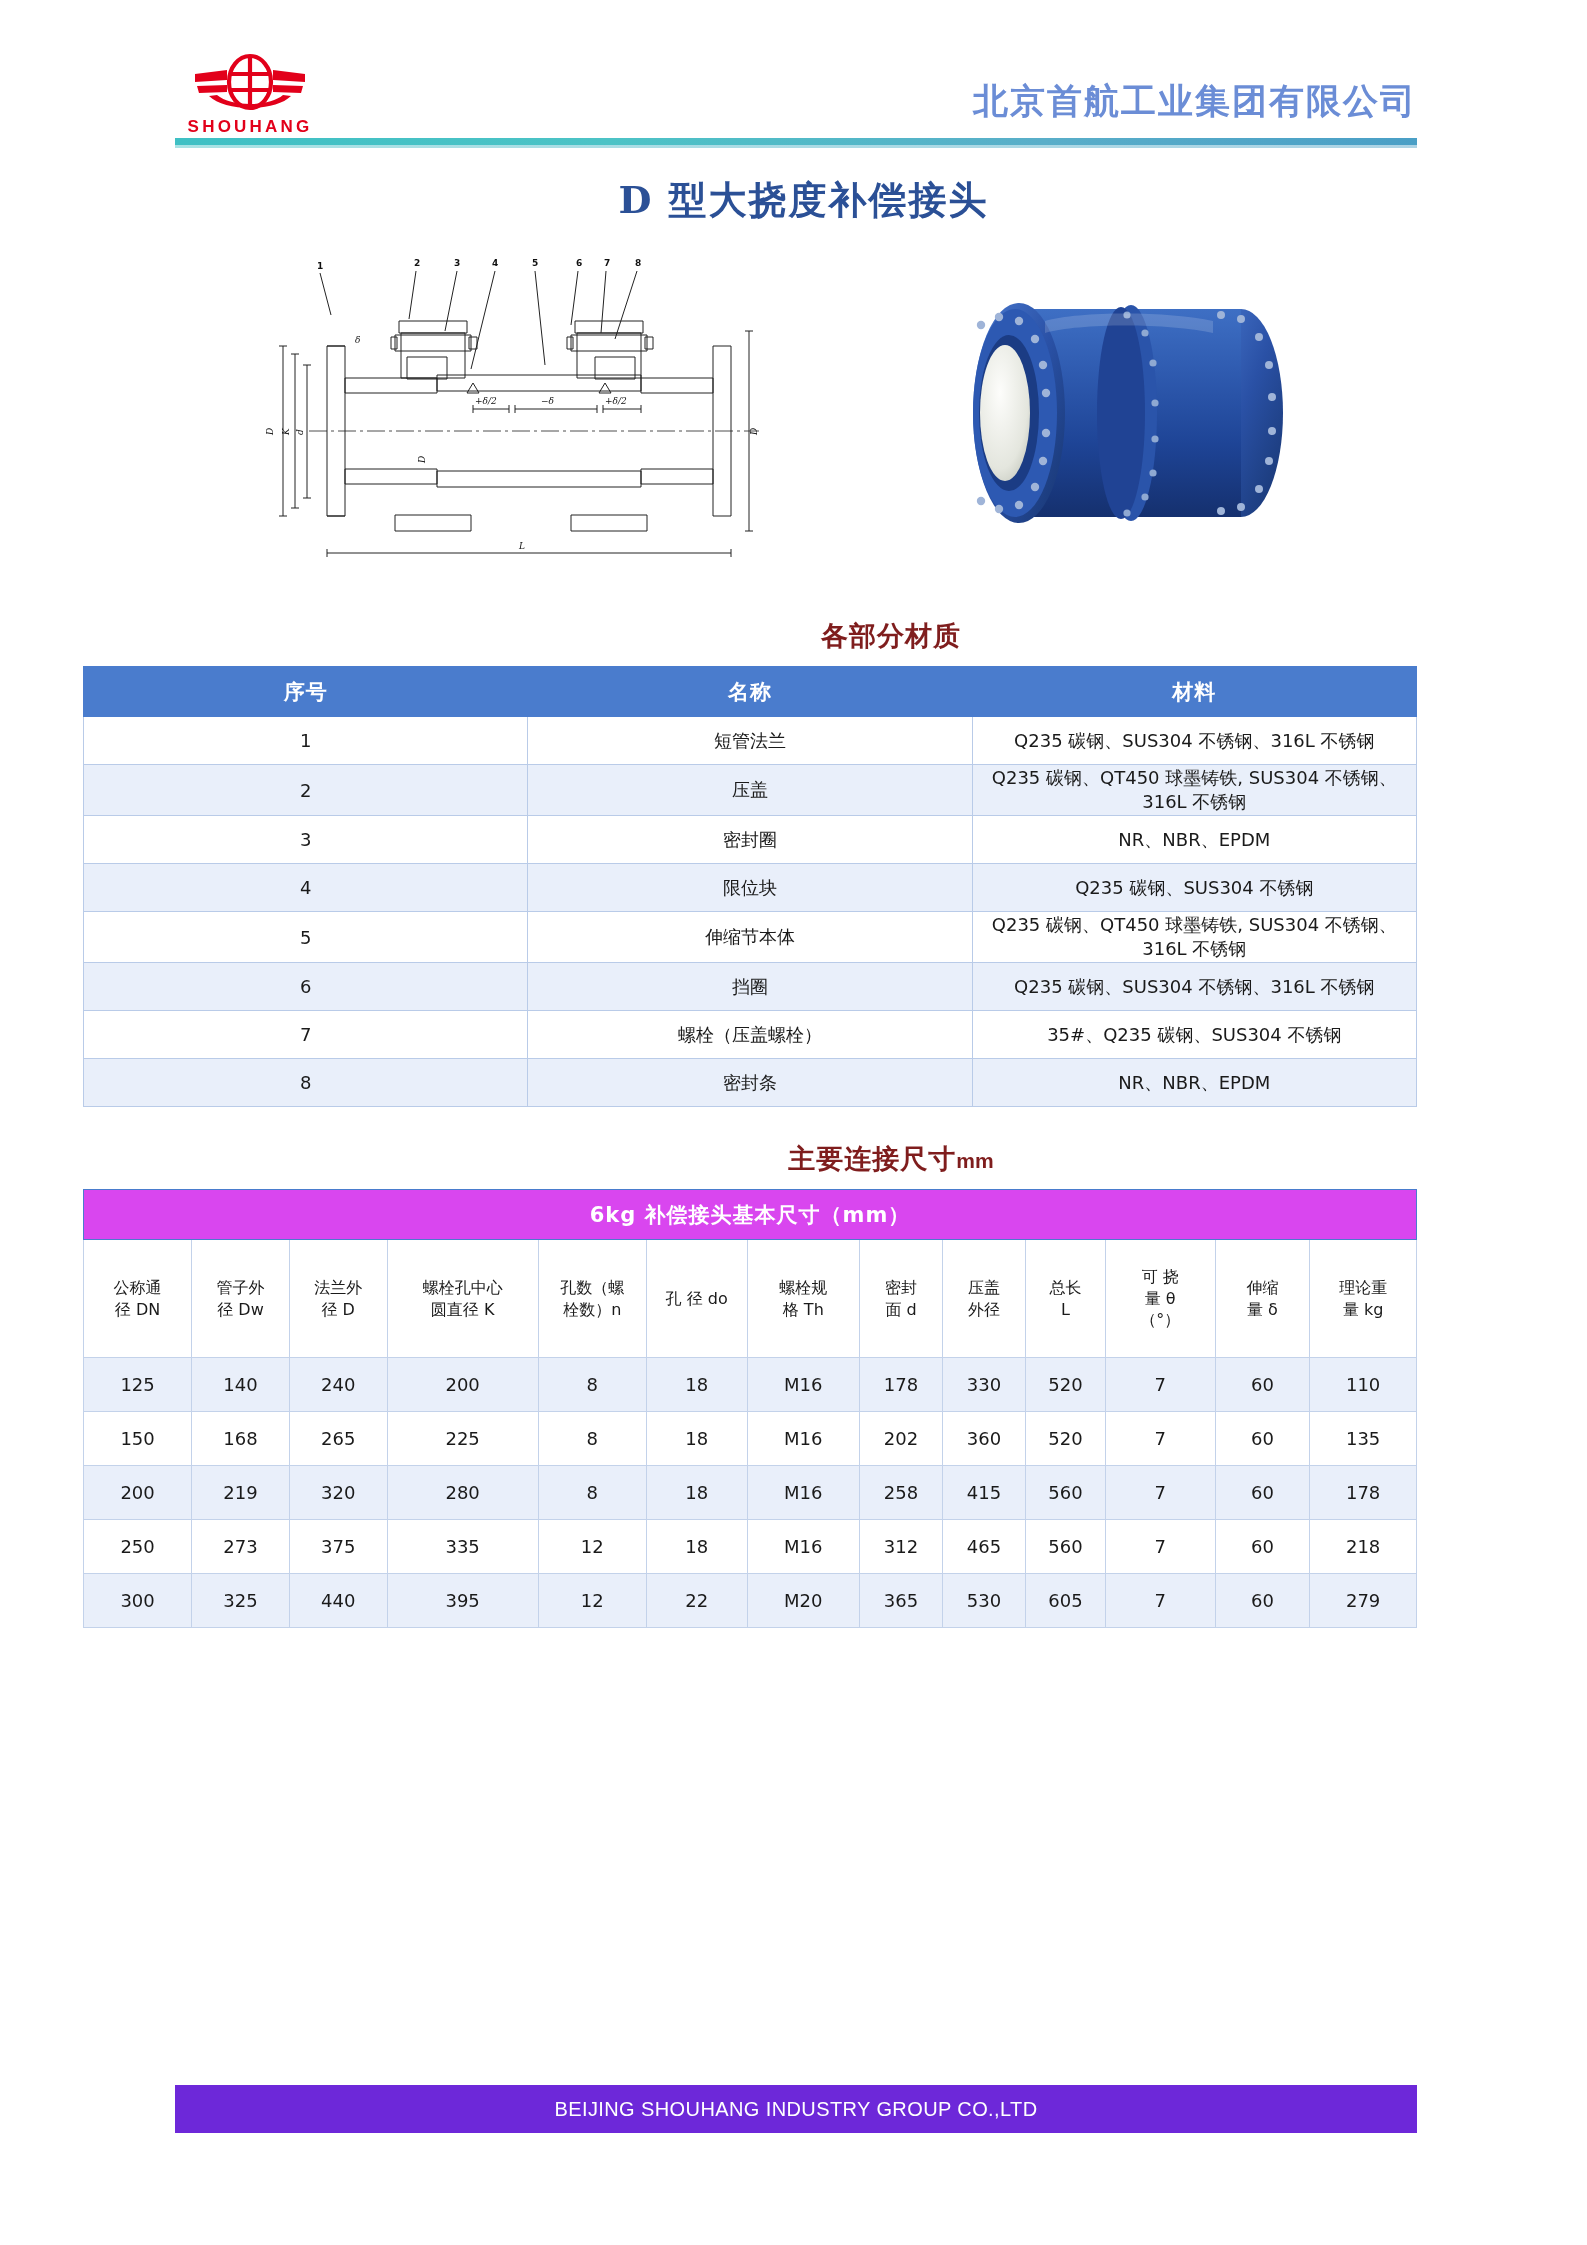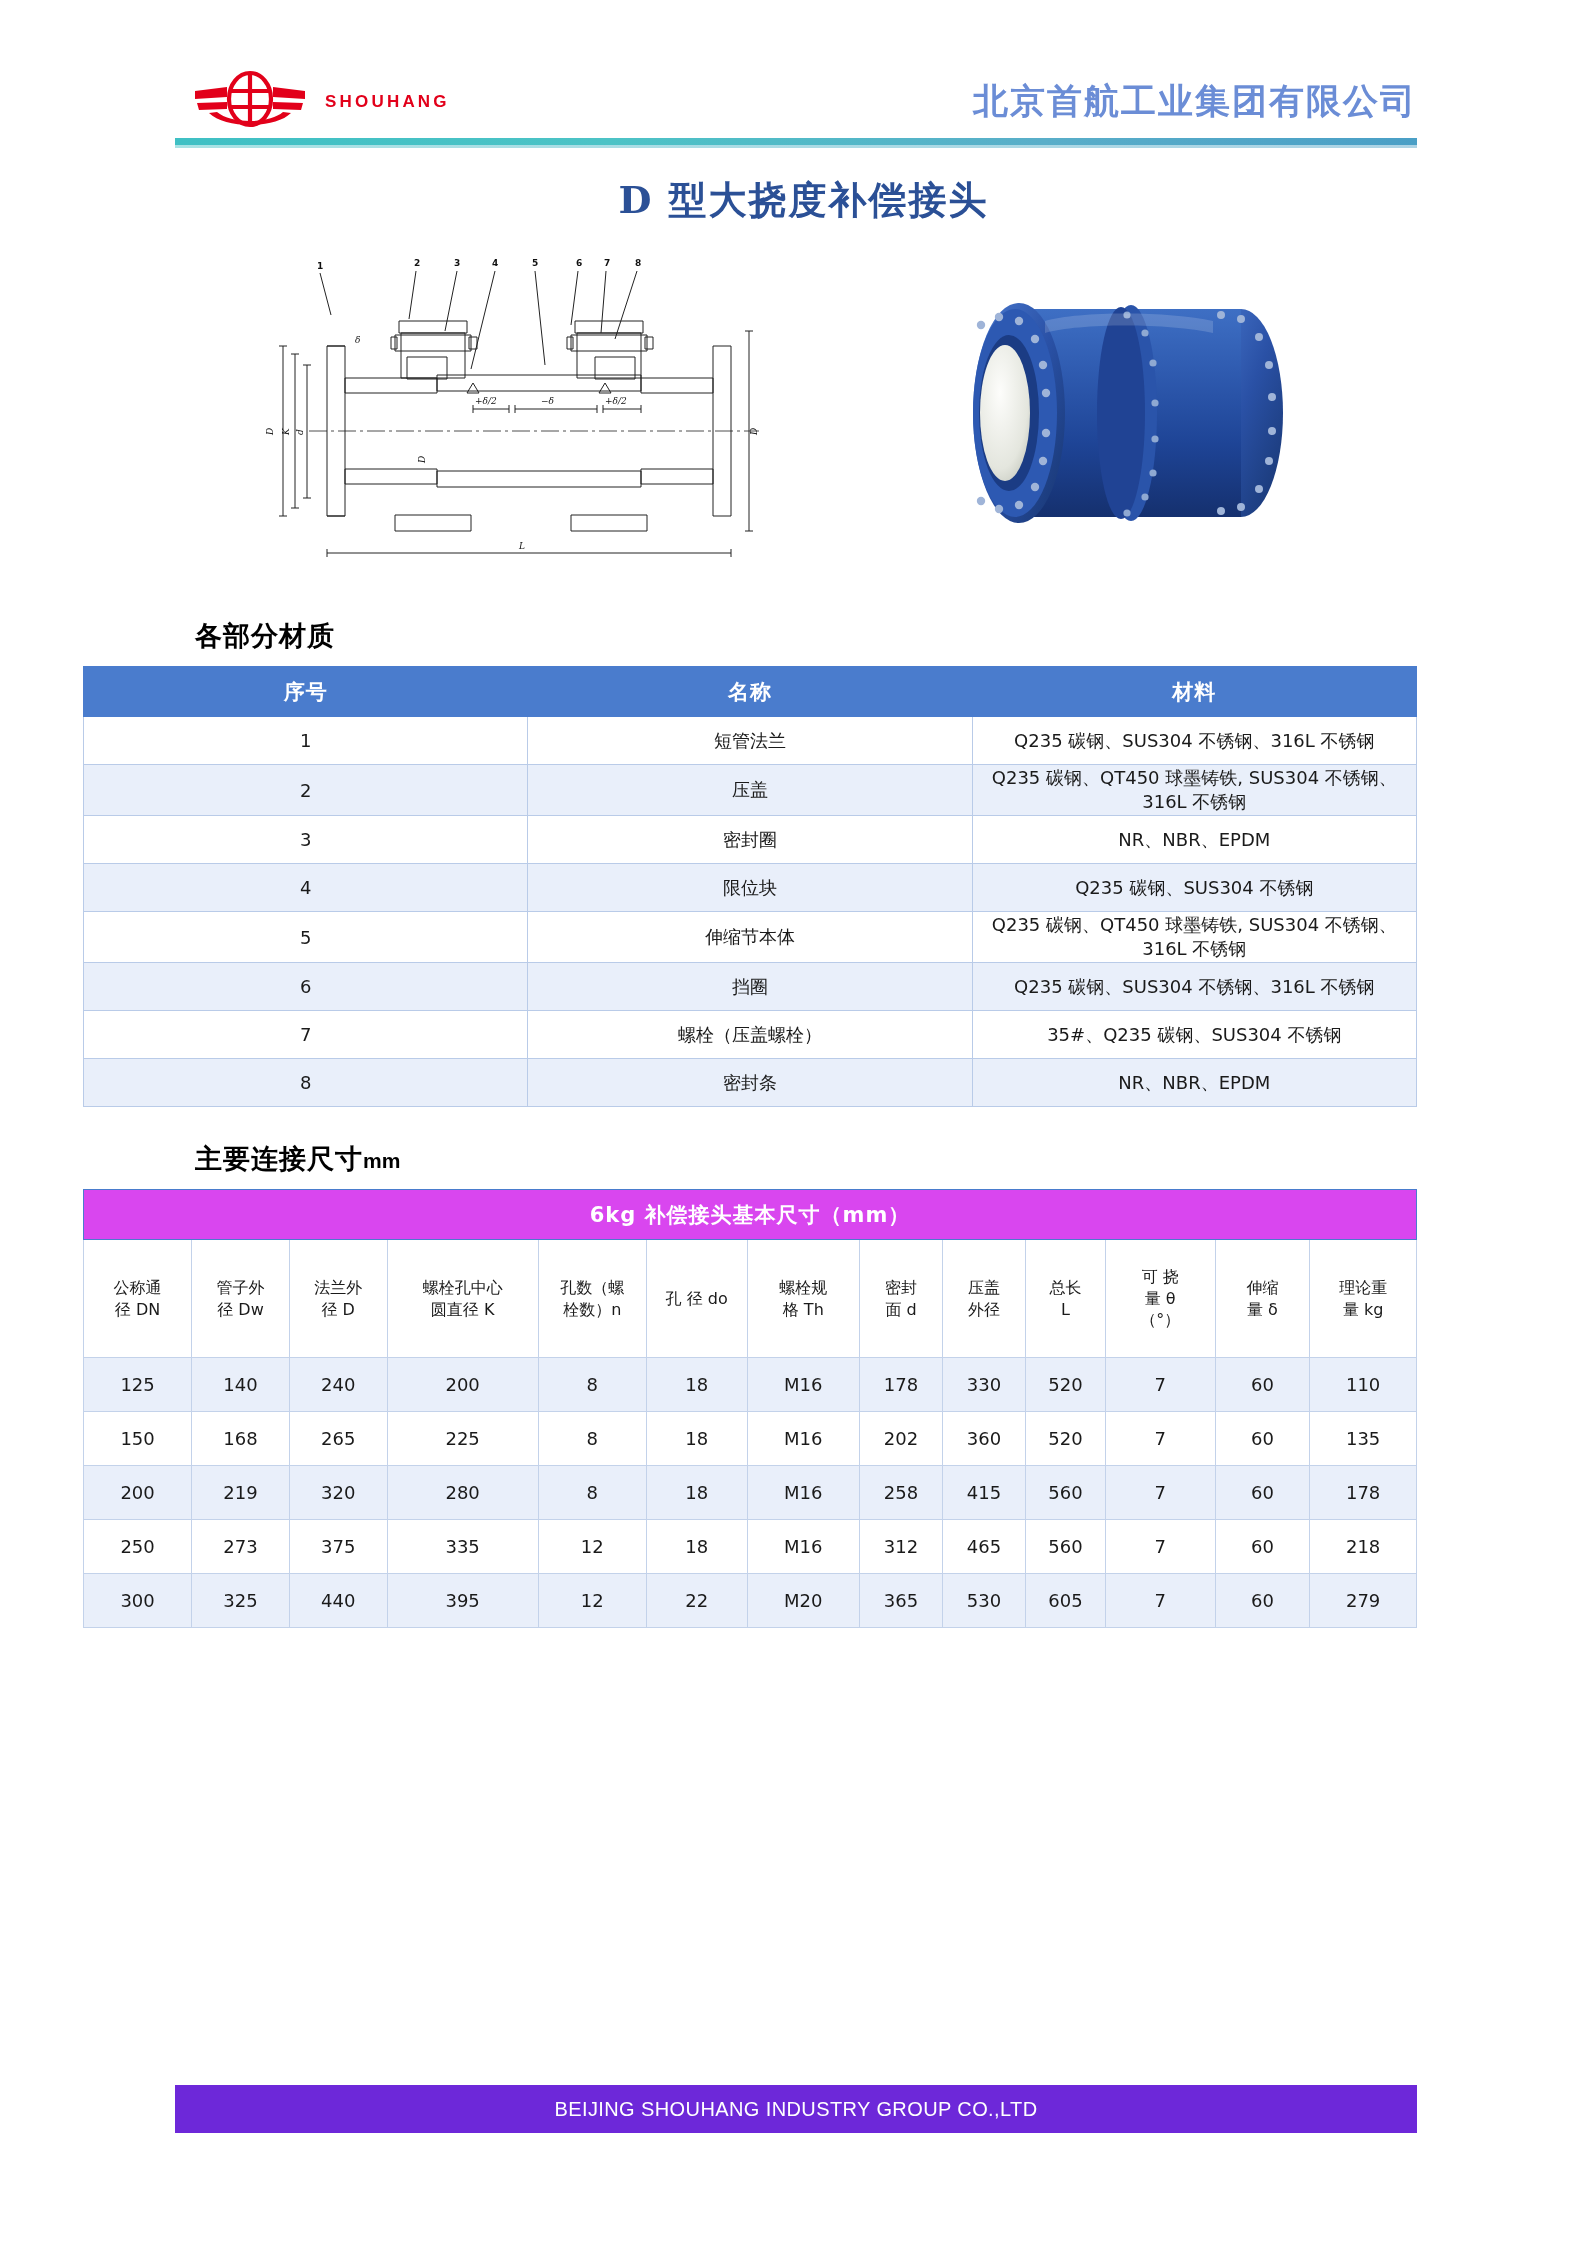--- a/index.html
+++ b/index.html
@@ -18,21 +18,21 @@
   .header {
     position: relative;
     height: 145px;
     padding: 0 170px 0 175px;
     display: flex;
     align-items: flex-end;
     justify-content: space-between;
   }
   .logo-wrap {
     display: flex;
-    flex-direction: row;
+    flex-direction: column;
     align-items: center;
     margin-bottom: 8px;
   }
   .logo-mark { width: 150px; height: 68px; display: block; }
   .logo-word {
     font-family: "Liberation Sans", sans-serif;
     font-weight: bold;
     font-size: 17px;
     letter-spacing: 3.2px;
     color: #e2001a;
@@ -85,23 +85,24 @@
     height: 330px;
   }
   .fig-drawing { width: 560px; height: 320px; }
   .fig-photo   { width: 470px; height: 300px; }
 
   
   .section-heading {
     font-family: "DejaVu Sans", sans-serif;
     font-size: 27px;
     font-weight: bold;
-    color: #000000;
+    color: #7f1d1d;
     margin: 0 0 12px 195px;
     letter-spacing: 1px;
+    text-align: center;
   }
   .section-heading .unit {
     font-family: "Liberation Sans", sans-serif;
     font-size: 21px;
     font-weight: bold;
     letter-spacing: 0;
   }
   .heading-gap-1 { margin-top: 40px; }
   .heading-gap-2 { margin-top: 34px; }
 

